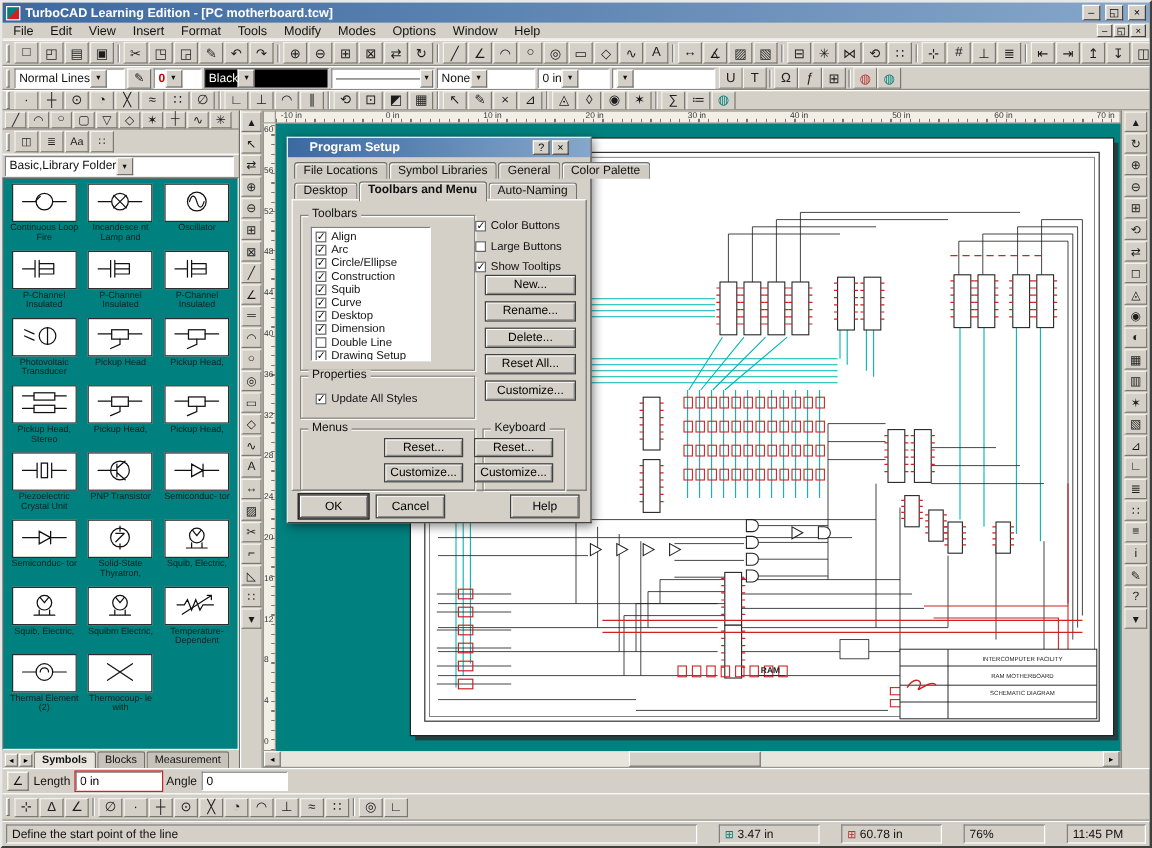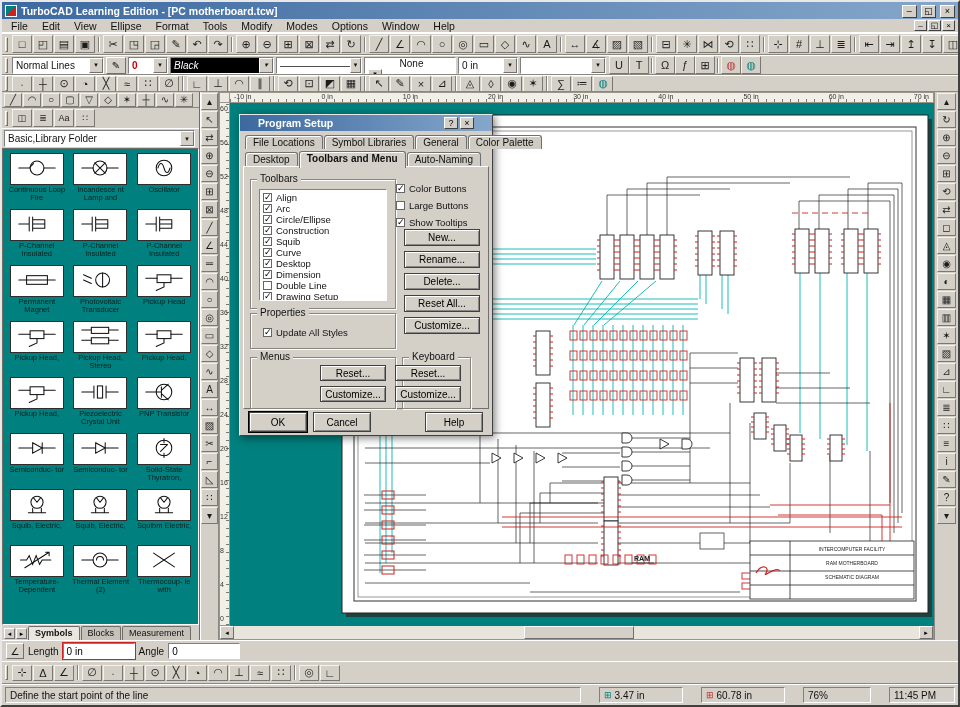--- a/index.html
+++ b/index.html
@@ -22,21 +22,21 @@
   .tbrow{display:flex;align-items:center;gap:1px;padding:1px 2px;background:#d4d0c8;
          border-top:1px solid #fff;border-bottom:1px solid #8a8880;overflow:hidden}
   .tb1{flex:0 0 22px}.tb2{flex:0 0 20px}.tb3{flex:0 0 17px}.tbb{flex:0 0 23px}
   .grip{flex:0 0 3px;height:15px;border:1px solid;border-color:#fff #707070 #707070 #fff;margin:0 3px 0 1px}
   .tbtn{flex:0 0 20px;width:20px;height:18px;display:flex;align-items:center;justify-content:center;
         font-size:11px;color:#1c1c1c;background:#d4d0c8;border:1px solid;border-color:#f4f2ec #7a7870 #7a7870 #f4f2ec}
   .tb3 .tbtn,.tbb .tbtn{height:16px}
   .tsep{flex:0 0 2px;height:15px;border-left:1px solid #808080;border-right:1px solid #fff;margin:0 2px}
   
   .dd{height:17px;background:#fff;border:1px solid;border-color:#808080 #fff #fff #808080;
-      display:flex;align-items:center;justify-content:space-between;font-size:10px;padding-left:3px;margin-right:2px;flex:0 0 auto}
+      display:flex;align-items:center;justify-content:flex-start;font-size:10px;padding-left:3px;margin-right:2px;flex:0 0 auto}
   .dd-arrow{width:14px;align-self:stretch;background:#d4d0c8;border:1px solid;border-color:#fff #707070 #707070 #fff;
             display:flex;align-items:center;justify-content:center;font-size:7px}
   .dd-arrow::after{content:"▾"}
   .dd.dark{background:#000}.dd.dark .dd-val{color:#fff}
   .dd.red .dd-val{color:#c00;font-weight:bold}
   .dd.noarrow{background:#d4d0c8;justify-content:center;border-color:#fff #707070 #707070 #fff;padding:0}
   .dd-wrap,.btn-wrap{display:flex;align-items:center}
   
   .workspace{flex:1;display:flex;min-height:0}
   .palette{flex:0 0 198px;display:flex;flex-direction:column;background:#d4d0c8;border-right:1px solid #6f6d66}
@@ -116,21 +116,21 @@
             border:1px solid;border-color:#fff #707070 #707070 #fff}
   .dlg-footer{flex:0 0 26px;display:flex;align-items:center;gap:6px;padding:0 9px}
   .wbtn{height:20px;background:#d4d0c8;border:1px solid #404040;font-size:10px;
         box-shadow:inset 1px 1px 0 #fff,inset -1px -1px 0 #888}
   .dlg-footer .wbtn{width:58px}
   .wbtn.ok{box-shadow:inset 1px 1px 0 #fff,inset -1px -1px 0 #888,0 0 0 1px #000}
   .wbtn.help{margin-left:auto}
   .grp{position:absolute;border:1px solid #87857e;box-shadow:1px 1px 0 #fff,inset 1px 1px 0 #fff}
   .grp-label{position:absolute;top:-6px;left:6px;background:#d4d0c8;font-size:10px;line-height:10px;padding:0 3px}
   .grp-toolbars{left:6px;top:12px;width:146px;height:130px}
-  .tlist{position:absolute;left:8px;top:9px;width:128px;height:112px;background:#fff;overflow:hidden;
+  .tlist{position:absolute;left:8px;top:9px;width:100px;height:112px;background:#fff;overflow:hidden;
          border:1px solid;border-color:#808080 #fff #fff #808080;padding:2px 3px}
   .titem{display:flex;align-items:center;gap:4px;height:11px;font-size:9.5px}
   .cbx{width:9px;height:9px;flex:0 0 9px;background:#fff;border:1px solid #666;position:relative}
   .cbx.checked::after{content:"✓";position:absolute;left:0;top:-2px;font-size:9px;color:#000}
   .opt-col{position:absolute;left:152px;top:16px;display:flex;flex-direction:column;gap:6px}
   .optrow{display:flex;align-items:center;gap:4px;font-size:9.5px}
   .side-btns{position:absolute;left:160px;top:62px;display:flex;flex-direction:column;gap:5px}
   .side-btns .wbtn{width:76px;height:17px}
   .grp-props{left:6px;top:146px;width:146px;height:36px}
   .props-check{position:absolute;left:12px;top:13px}
@@ -152,21 +152,21 @@
       <button class="wctl">◱</button>
       <button class="wctl">×</button>
     </span>
   </div>
 
   <div class="menubar">
 
   <span class="menu-item">File</span>
       <span class="menu-item">Edit</span>
       <span class="menu-item">View</span>
-      <span class="menu-item">Ellipse</span>
+      <span class="menu-item">Insert</span>
       <span class="menu-item">Format</span>
       <span class="menu-item">Tools</span>
       <span class="menu-item">Modify</span>
       <span class="menu-item">Modes</span>
       <span class="menu-item">Options</span>
       <span class="menu-item">Window</span>
       <span class="menu-item">Help</span>
     </div>
   <div style="position:absolute;right:3px;top:18px;display:flex;z-index:5">
     <button class="wctl sm">–</button>
@@ -241,31 +241,31 @@
         <div class="dd noarrow" style="width: 20px;">
           <span class="dd-val">✎</span>
 
         </div>
 
         <div class="dd red" style="width: 40px;">
           <span class="dd-val">0</span>
           <span class="dd-arrow"></span>
         </div>
 
-        <div class="dd dark" style="width: 104px; font-style: italic;">
+        <div class="dd dark" style="width: 104px;">
           <span class="dd-val">Black</span>
           <span class="dd-arrow"></span>
         </div>
 
         <div class="dd" style="width: 86px;">
           <span class="dd-val">———————</span>
           <span class="dd-arrow"></span>
         </div>
 
-        <div class="dd" style="width: 92px; flex-direction: column;">
+        <div class="dd" style="width: 82px;">
           <span class="dd-val">None</span>
           <span class="dd-arrow"></span>
         </div>
 
         <div class="dd" style="width: 60px;">
           <span class="dd-val">0 in</span>
           <span class="dd-arrow"></span>
         </div>
 
         <div class="dd" style="width: 86px;">
@@ -418,31 +418,20 @@
             <div class="sym-box">
               <span><svg viewBox="0 0 48 30" width="46" height="26">
                   <g fill="none" stroke="#111" stroke-width="1.2" stroke-linecap="round">
                     <path d="M15 7v16M19 7v16M19 10h14M19 15h14M19 20h14M3 15h12M33 10v10"></path>
                   </g>
                 </svg></span>
             </div>
             <div class="sym-label">P-Channel Insulated</div>
           </div>
 
-          <div class="sym">
-            <div class="sym-box">
-              <span><svg viewBox="0 0 48 30" width="46" height="26">
-                  <g fill="none" stroke="#111" stroke-width="1.2" stroke-linecap="round">
-                    <rect x="12" y="10" width="24" height="10"></rect>
-                    <path d="M3 15h9M36 15h9M12 15h24"></path>
-                  </g>
-                </svg></span>
-            </div>
-            <div class="sym-label">Permanent Magnet</div>
-          </div>
 
           <div class="sym">
             <div class="sym-box">
               <span><svg viewBox="0 0 48 30" width="46" height="26">
                   <g fill="none" stroke="#111" stroke-width="1.2" stroke-linecap="round">
                     <circle cx="27" cy="15" r="8"></circle>
                     <path d="M27 7v16M5 9l9 4M5 15l9 4"></path>
                   </g>
                 </svg></span>
             </div>

